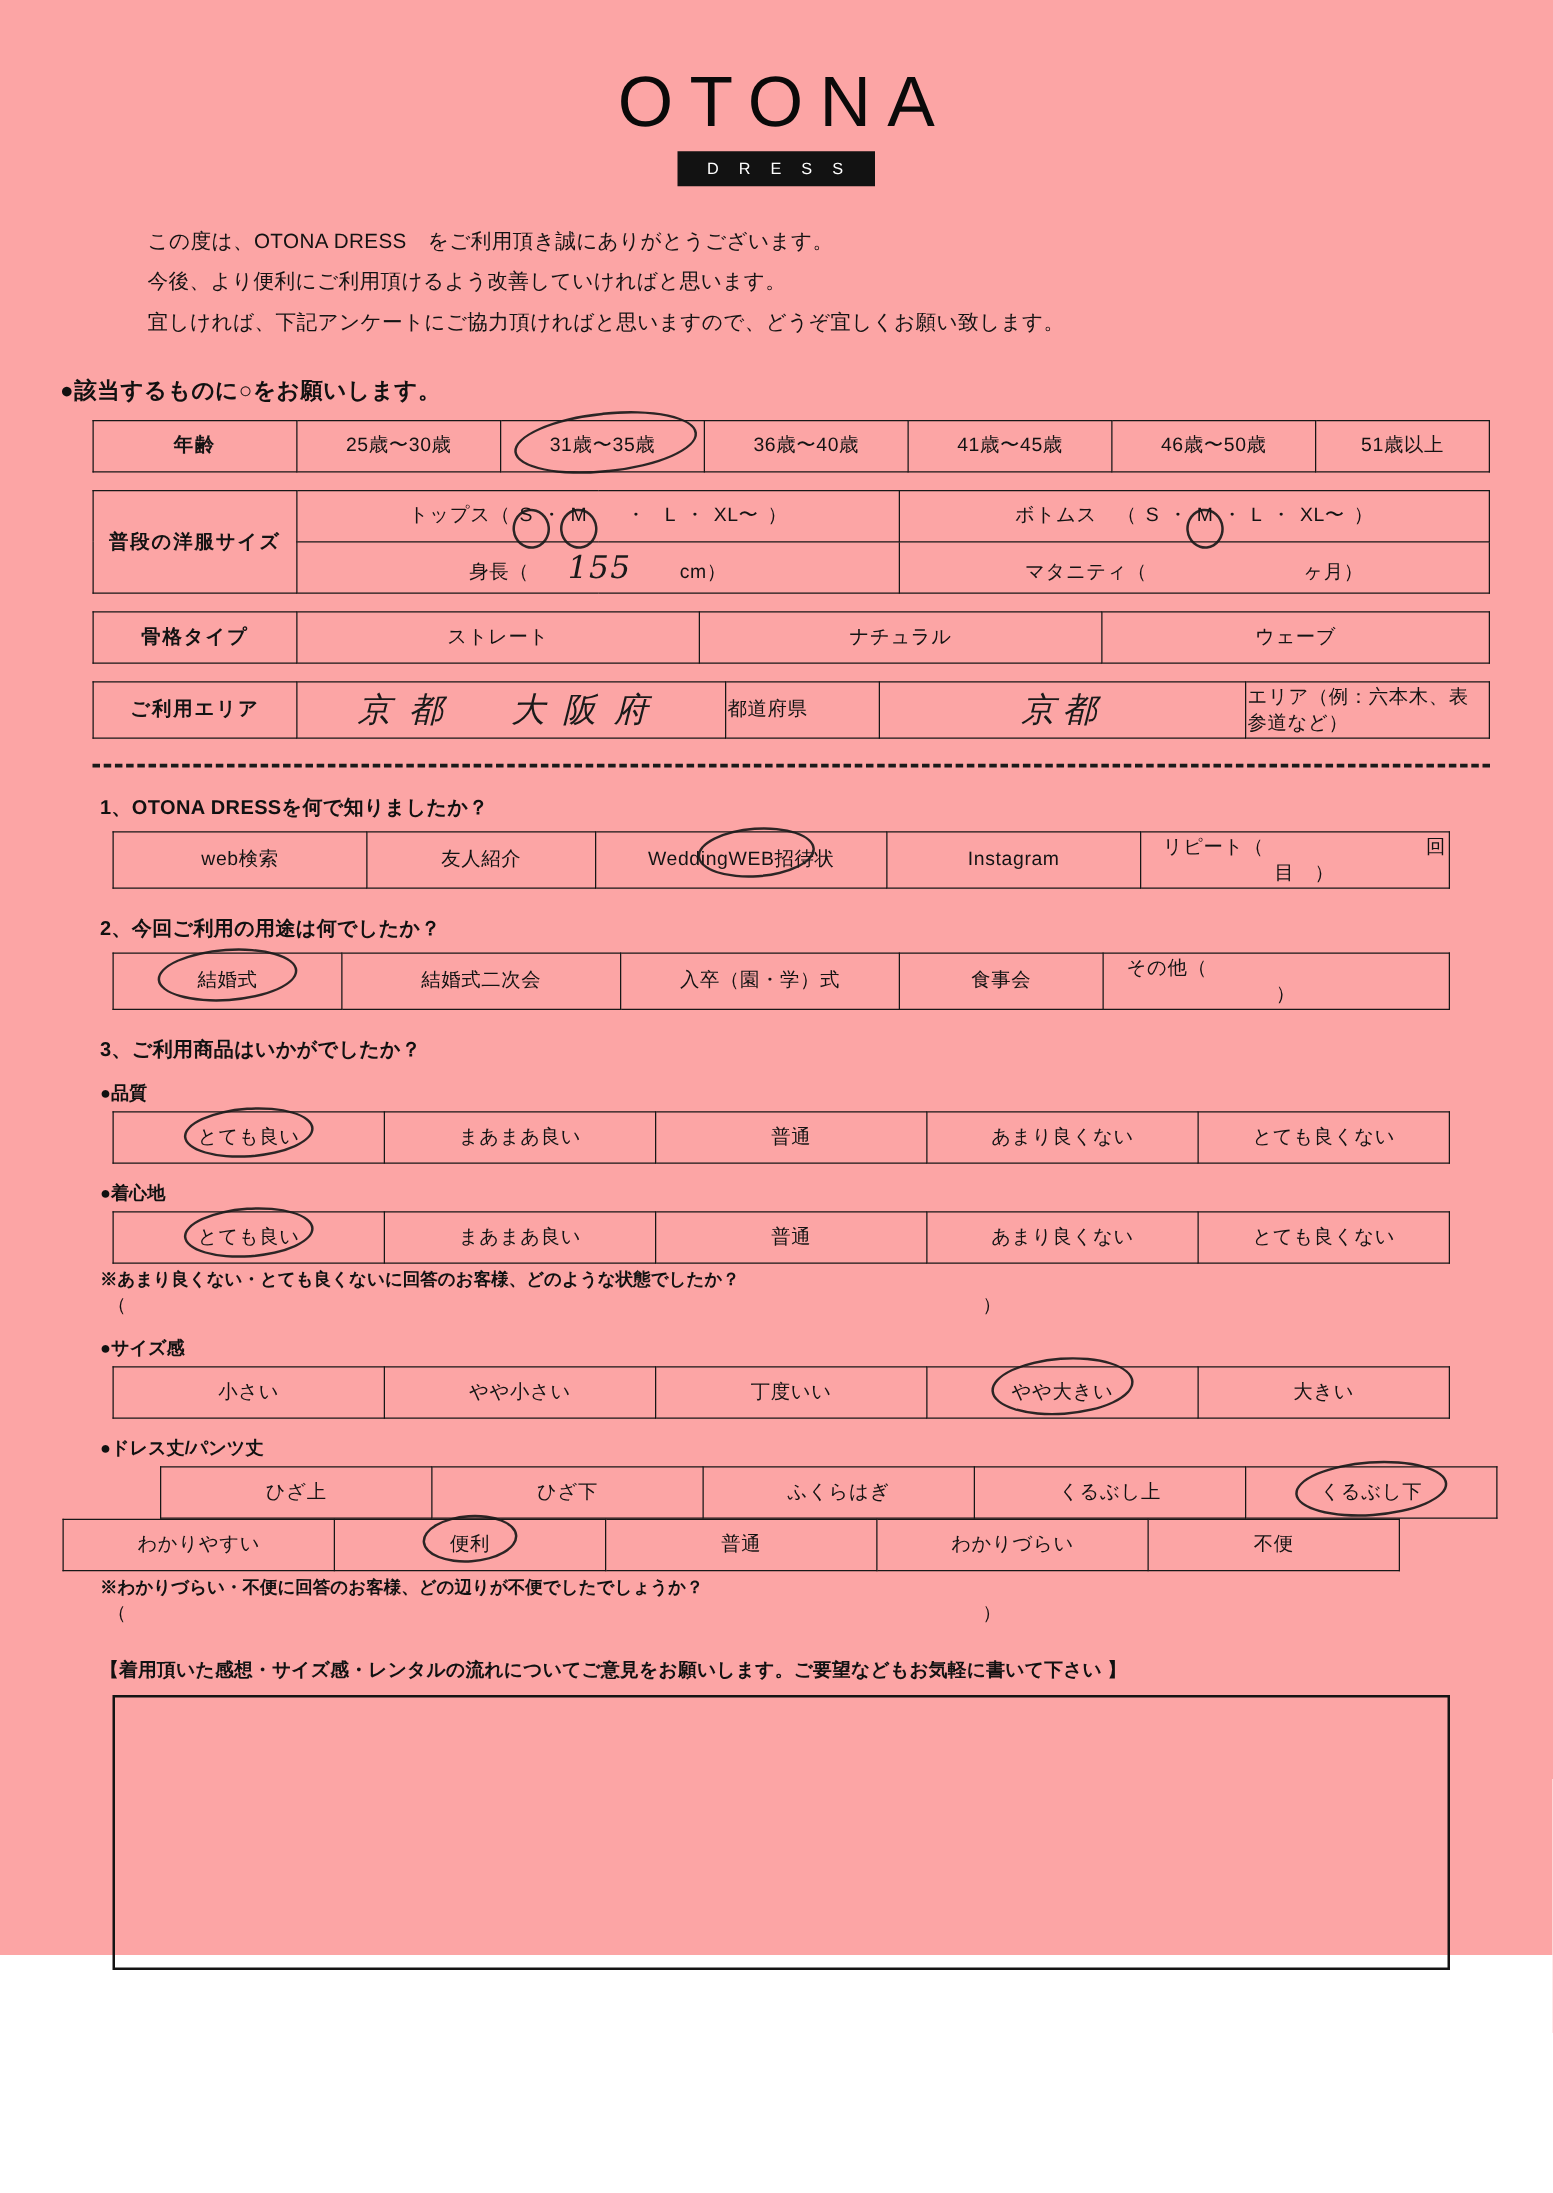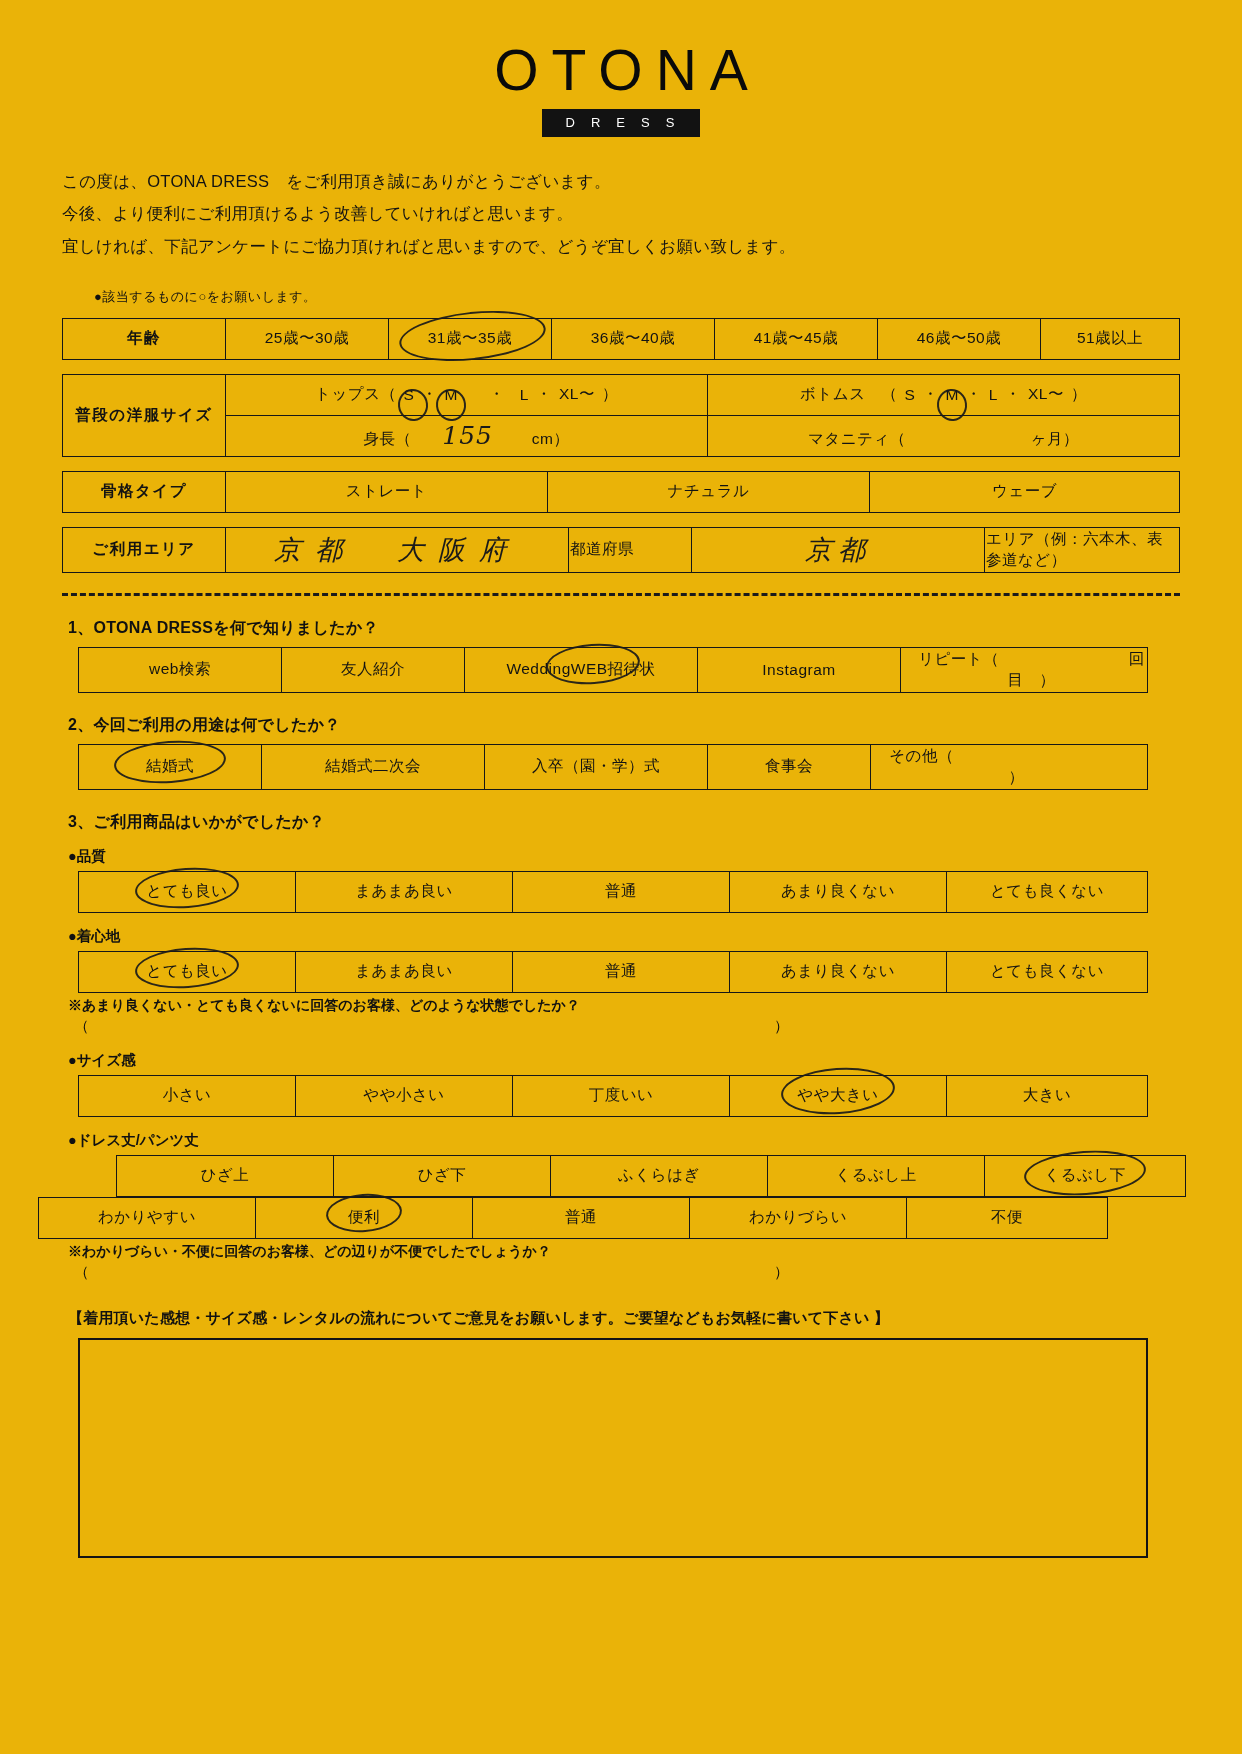--- a/index.html
+++ b/index.html
@@ -11,23 +11,23 @@
     width: 1242px;
     height: 1754px;
     font-family: "Liberation Sans", sans-serif;
     color: #111;
     position: relative;
     overflow: hidden;
   }
   .page {
     position: relative;
     width: 1242px;
-    height: 1754px;
-    background: #eab308;
-    padding: 0;
+    height: 1564px;
+    background: #fca5a5;
+    padding: 12px;
     box-sizing: border-box;
   }
 
   
   .logo-block {
     text-align: center;
     padding-top: 42px;
   }
   .logo-word {
     font-family: "Liberation Sans", sans-serif;
@@ -50,26 +50,26 @@
   }
 
   
   .intro {
     margin: 28px 0 0 62px;
     font-size: 16.5px;
     line-height: 1.95;
     color: #131313;
     letter-spacing: 0.3px;
   }
-  .intro div { white-space: nowrap; }
+  .intro div { white-space: nowrap; margin-left: 44px; }
 
   .section-head {
-    margin: 26px 0 12px 94px;
-    font-size: 13px;
-    font-weight: normal;
+    margin: 26px 0 12px 36px;
+    font-size: 18px;
+    font-weight: bold;
     letter-spacing: 0.5px;
   }
   .q-head {
     margin: 22px 0 8px 68px;
     font-size: 16px;
     font-weight: bold;
     letter-spacing: 0.3px;
   }
   .sub-head {
     margin: 14px 0 5px 68px;

